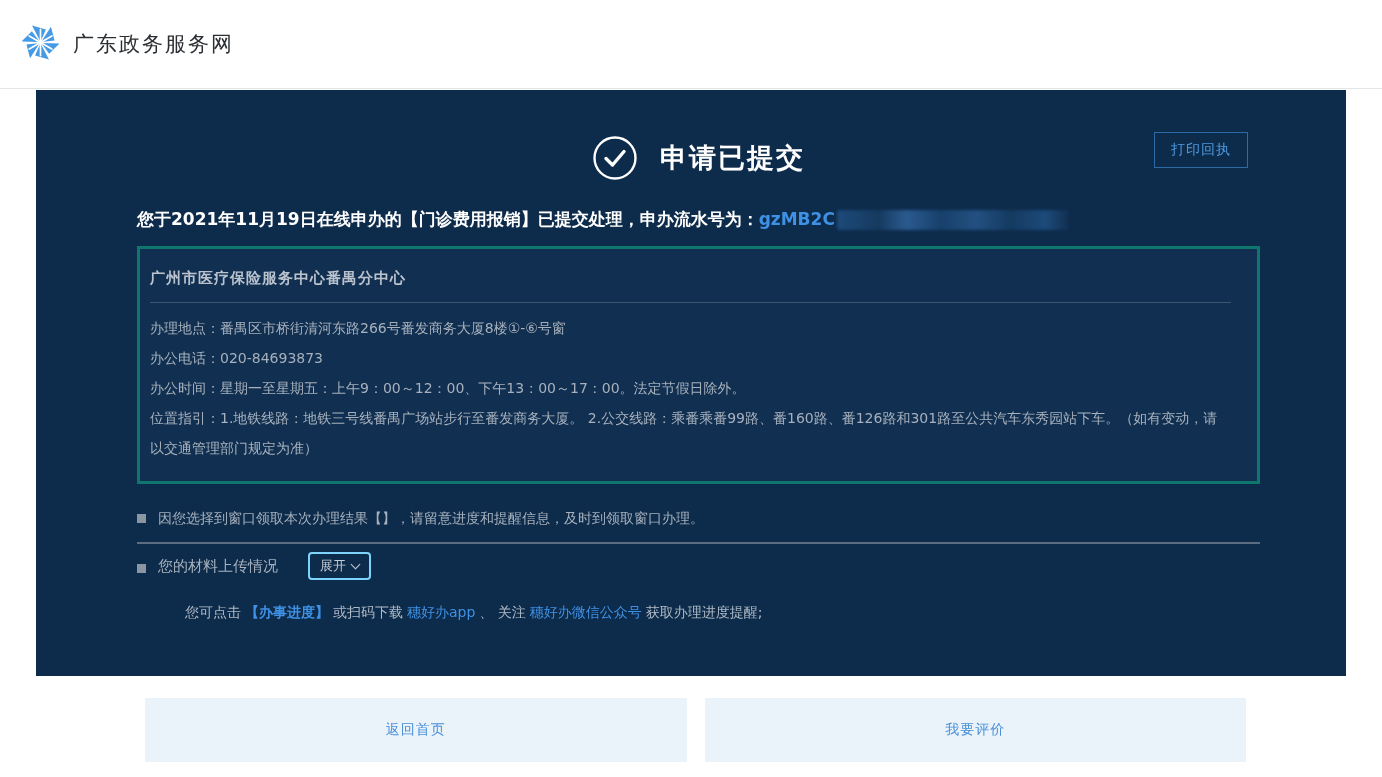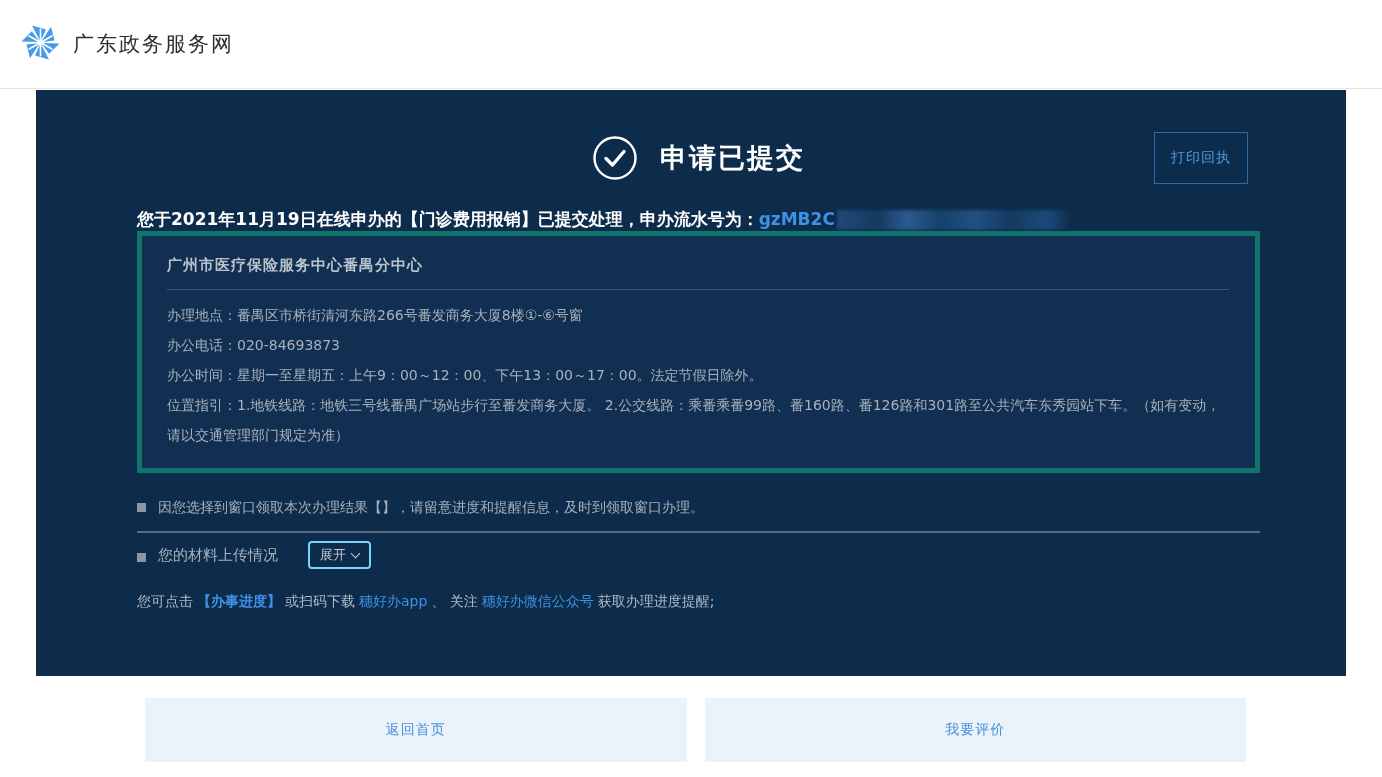--- a/index.html
+++ b/index.html
@@ -19,62 +19,62 @@
     position: absolute; left: 36px; top: 90px; width: 1310px; height: 586px;
     background: #0d2b4a; color: #a7b1bd; padding: 44px 86px 0 101px;
   }
   .title-row { display: flex; align-items: center; justify-content: center; gap: 22px; height: 48px; }
   .status-title { color: #ffffff; font-size: 27px; font-weight: bold; letter-spacing: 2px; }
   .check-icon svg { display: block; }
 
   .print-btn {
     position: absolute; right: 98px; top: 42px;
     border: 1px solid #2e6ba6; color: #4e9ae0; background: transparent;
-    font-size: 14px; padding: 16px 16px; cursor: pointer; letter-spacing: 1px;
+    font-size: 14px; padding: 8px 16px; cursor: pointer; letter-spacing: 1px;
     font-family: inherit;
   }
 
   .submit-line { margin-top: 26px; color: #ffffff; font-size: 17px; font-weight: bold; }
   .flow-no { color: #3f91e5; font-weight: bold; }
   .flow-blur {
     display: inline-block; vertical-align: middle; width: 232px; height: 20px;
     margin-left: 2px; border-radius: 2px;
     background: linear-gradient(90deg,#1d4a7a 0%,#163a5f 18%,#2a5a8f 30%,#17406b 45%,#225081 60%,#143a60 75%,#1d4a7a 90%,#112f50 100%);
     filter: blur(1.5px);
   }
 
   .bullet-line { margin-top: 28px; font-size: 14px; display: flex; align-items: flex-start; }
   .bullet-sq {
     display: inline-block; width: 9px; height: 9px; background: #8b96a3;
     margin: 4px 12px 0 0; flex: none;
   }
 
   .center-box {
-    margin-top: 0; background: #112f50; border: 5px solid #0f766e;
-    padding: 20px 26px 18px 25px;
+    margin-top: 15px; background: #112f50; border: 3px solid #0f766e;
+    padding: 20px 26px 18px 10px;
   }
   .center-name { color: #b9c2cd; font-size: 15px; font-weight: bold; letter-spacing: 1px; }
   .center-divider { border: none; border-top: 1px solid #3c5570; margin: 14px 0 10px 0; }
   .center-line { font-size: 14px; line-height: 30px; color: #a7b1bd; }
 
   .section-divider { border: none; border-top: 2px solid #5c6d82; margin: 14px 0 0 0; }
 
   .upload-row { margin-top: 8px; font-size: 15px; display: flex; align-items: center; }
   .expand-btn {
     margin-left: 30px; border: 2px solid #7dd3fc; border-radius: 4px; background: transparent;
     color: #c3cbd4; font-size: 13px; padding: 3px 10px; cursor: pointer;
     display: inline-flex; align-items: center; gap: 6px; font-family: inherit;
   }
   .chevron-down {
     display: inline-block; width: 7px; height: 7px;
     border-right: 1px solid #c3cbd4; border-bottom: 1px solid #c3cbd4;
     transform: rotate(45deg); margin-top: -4px;
   }
 
-  .progress-line { margin-top: 24px; font-size: 14px; color: #b0bac6; }
+  .progress-line { margin-top: 24px; font-size: 14px; color: #b0bac6; margin-left: 48px; }
   .progress-line .lnk { color: #3f91e5; cursor: pointer; margin: 0 4px; }
   .progress-line .lnk-strong { font-weight: bold; }
 
   
   .footer-btns {
     position: absolute; left: 145px; top: 698px; width: 1101px; height: 64px;
     display: flex; gap: 18px;
   }
   .fbtn {
     flex: 1; height: 64px; display: flex; align-items: center; justify-content: center;

